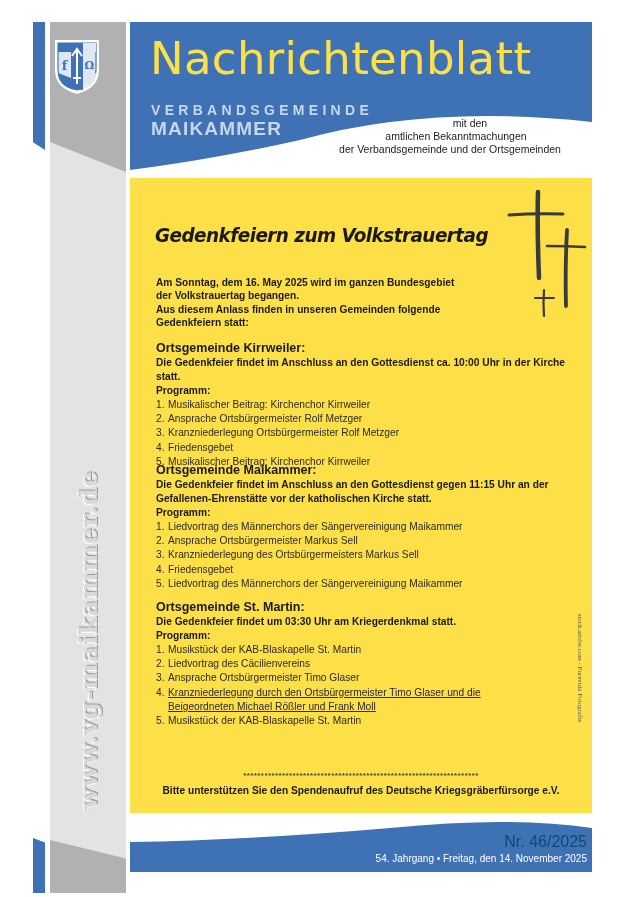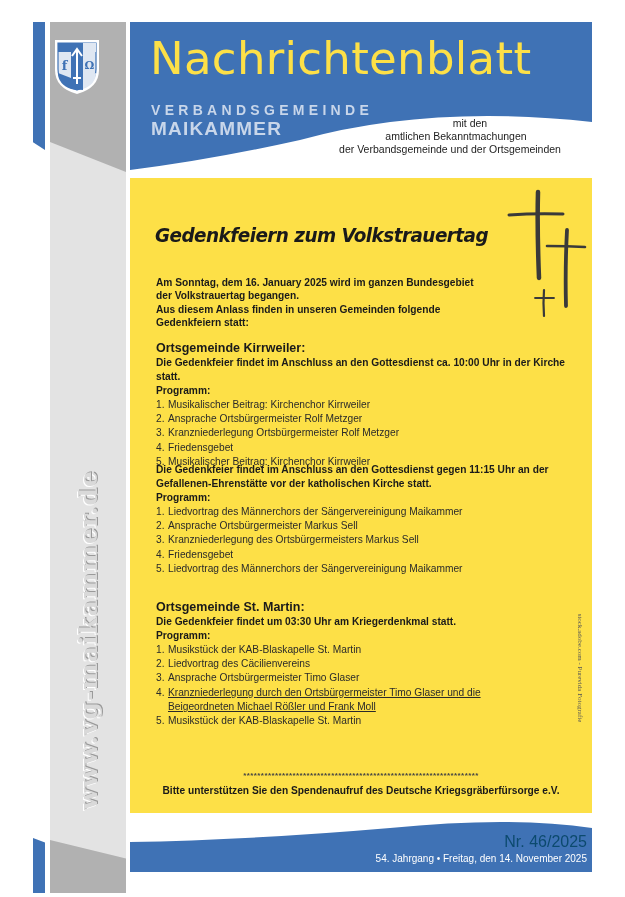--- a/index.html
+++ b/index.html
@@ -114,21 +114,21 @@
       <path d="M72 42 Q70 80 71 118" stroke-width="3.8"></path>
       <path d="M52 58 Q72 58 90 59" stroke-width="2.6"></path>
       <path d="M49 102 Q48 115 49 128" stroke-width="2.2"></path>
       <path d="M40 110 Q50 110 59 110" stroke-width="1.8"></path>
     </g>
   </svg>
 
   <div class="headline">Gedenkfeiern zum Volkstrauertag</div>
 
   <div class="intro">
-    <div>Am Sonntag, dem 16. January 2025 wird im ganzen Bundesgebiet</div>
+    <div>Am Sonntag, dem 16. May 2025 wird im ganzen Bundesgebiet</div>
     <div>der Volkstrauertag begangen.</div>
     <div>Aus diesem Anlass finden in unseren Gemeinden folgende</div>
     <div>Gedenkfeiern statt:</div>
   </div>
 
   <div class="section sec1">
     <h3>Ortsgemeinde Kirrweiler:</h3>
     <div class="desc">Die Gedenkfeier findet im Anschluss an den Gottesdienst ca. 10:00 Uhr in der Kirche statt.</div>
     <div class="prog">Programm:</div>
     <ol>
@@ -149,20 +149,21 @@
           <span class="txt">Friedensgebet</span>
         </li>
       <li>
           <span class="num">5.</span>
           <span class="txt">Musikalischer Beitrag: Kirchenchor Kirrweiler</span>
         </li>
     </ol>
   </div>
 
   <div class="section sec2">
+    <h3>Ortsgemeinde Maikammer:</h3>
     <div class="desc">Die Gedenkfeier findet im Anschluss an den Gottesdienst gegen 11:15 Uhr an der</div>
     <div class="desc">Gefallenen-Ehrenstätte vor der katholischen Kirche statt.</div>
     <div class="prog">Programm:</div>
     <ol>
       <li>
           <span class="num">1.</span>
           <span class="txt">Liedvortrag des Männerchors der Sängervereinigung Maikammer</span>
         </li>
       <li>
           <span class="num">2.</span>

